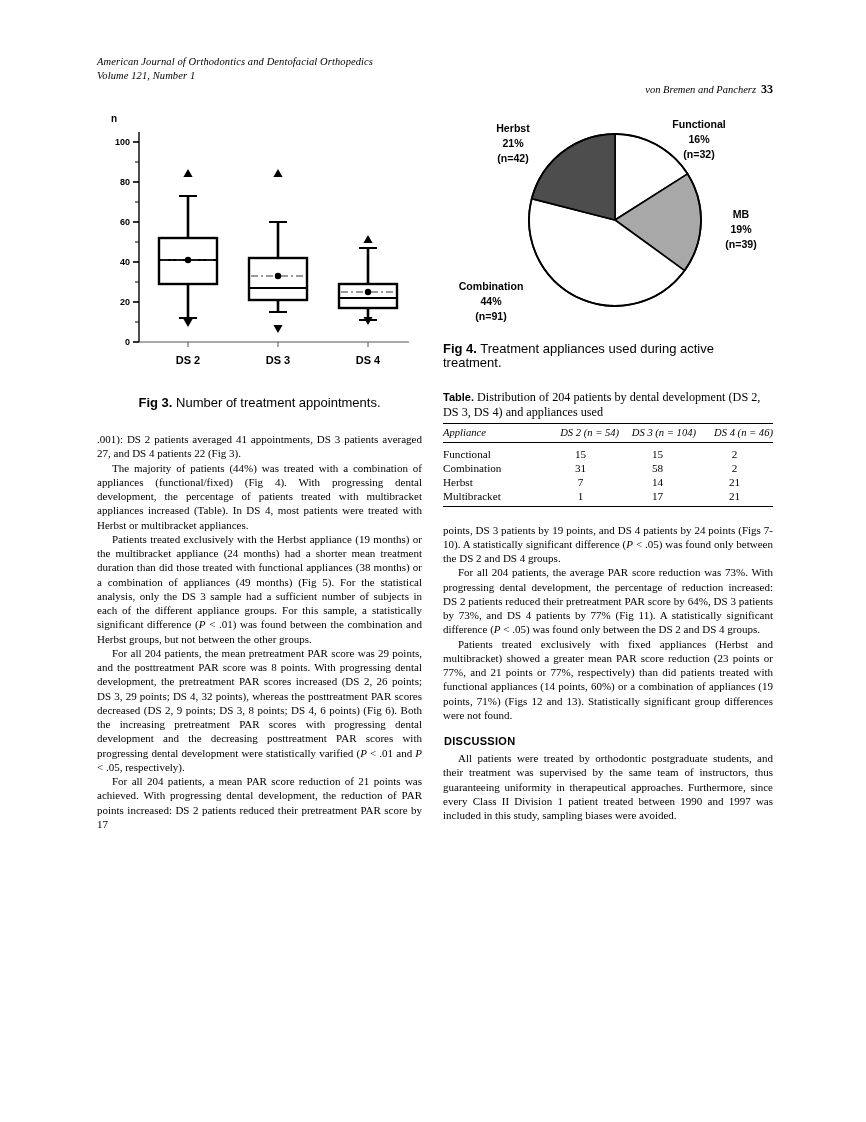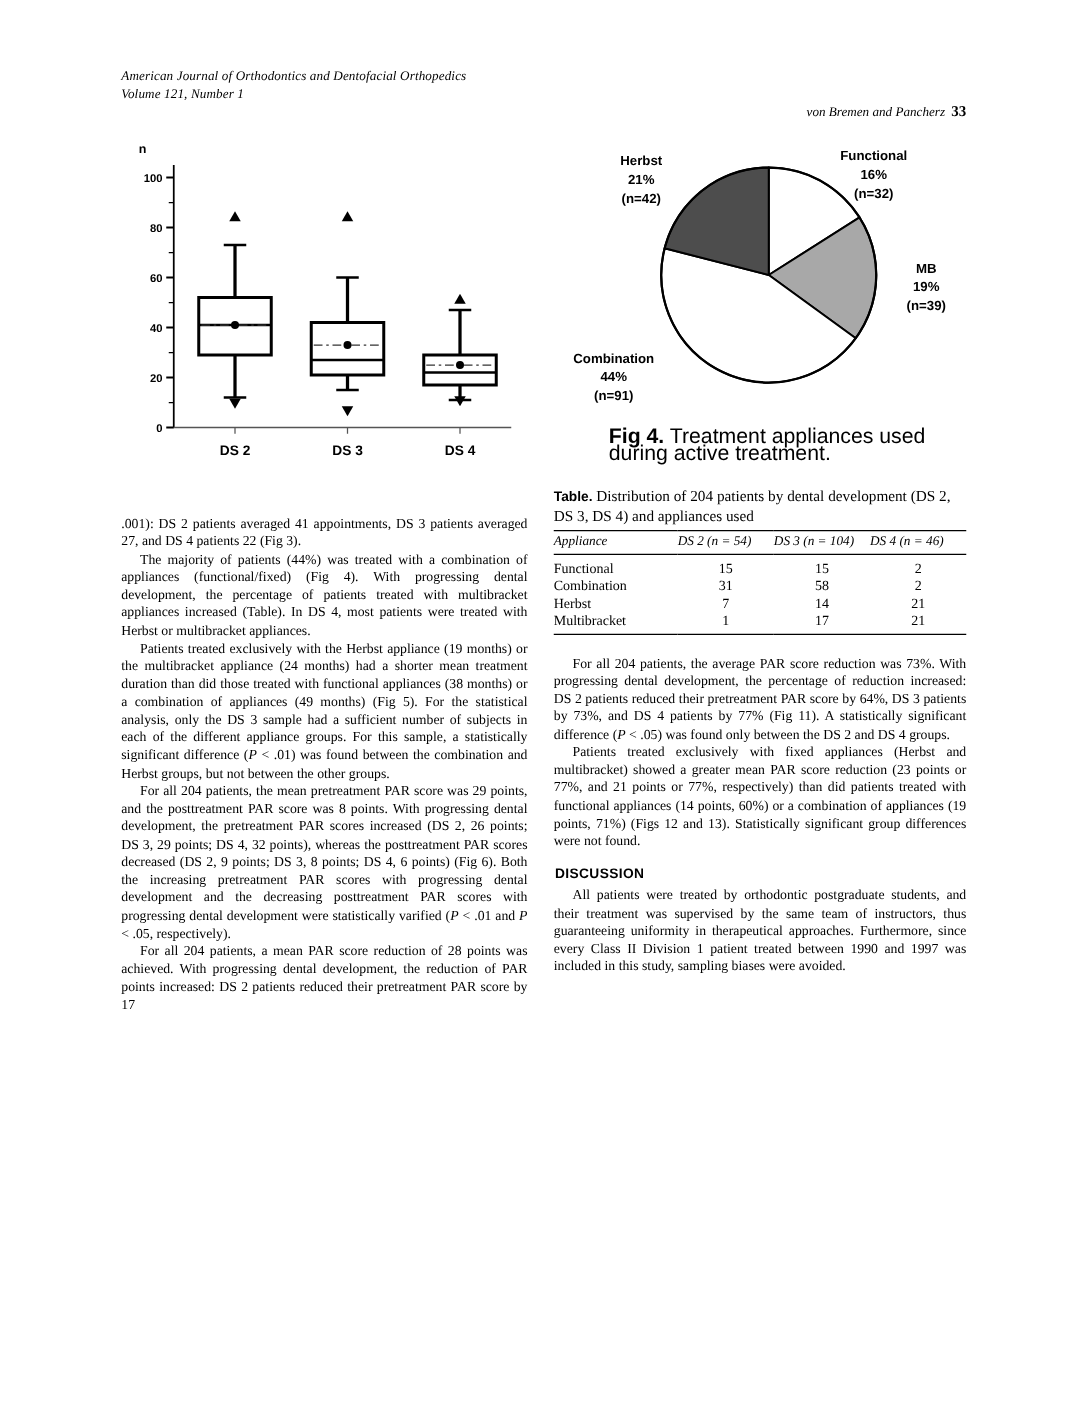--- a/index.html
+++ b/index.html
@@ -86,24 +86,23 @@
     margin: 13px 0 4px 1px;
     font-family: "Liberation Sans", sans-serif;
     font-size: 11px;
     font-weight: bold;
     letter-spacing: 0.3px;
   }
 
   
   .figcaption {
     font-family: "Liberation Sans", sans-serif;
-    font-size: 17px;
+    font-size: 13px;
     line-height: 14px;
     text-align: center;
-    margin-left: 44px;
   }
   .figcaption.left-align { text-align: left; }
   .figcaption b { font-weight: bold; }
 
   
   .boxplot-wrap {
     position: relative;
     width: 325px;
     height: 280px;
   }
@@ -136,21 +135,21 @@
     font-family: "Liberation Serif", serif;
     font-size: 11px;
   }
   table.data thead th {
     font-style: italic;
     font-weight: normal;
     font-size: 10.6px;
     padding: 3px 0 4px 0;
     border-top: 1.6px solid #000;
     border-bottom: 0.9px solid #000;
-    text-align: left;
+    text-align: right;
   }
   table.data thead th.lead {
     text-align: left;
   }
   table.data tbody td {
     padding: 0.9px 0;
     text-align: center;
     font-size: 11.2px;
   }
   table.data tbody td.lead {
@@ -247,28 +246,31 @@
             <polygon points="271,215 266.4,207 275.6,207" fill="#000"></polygon>
           </g>
         <g id="bp-xlabels">
             <text x="91" y="254" text-anchor="middle" font-family="Liberation Sans, sans-serif" font-size="11" font-weight="bold" fill="#000">DS 2</text>
             <text x="181" y="254" text-anchor="middle" font-family="Liberation Sans, sans-serif" font-size="11" font-weight="bold" fill="#000">DS 3</text>
             <text x="271" y="254" text-anchor="middle" font-family="Liberation Sans, sans-serif" font-size="11" font-weight="bold" fill="#000">DS 4</text>
           </g>
       </svg>
     </div>
 
+    <div class="figcaption" style="margin-top:6px;">
+      <b>Fig 3.</b><span> Number of treatment appointments.</span>
+    </div>
 
     <div style="height:22px"></div>
 
     <p class="body noindent">.001): DS 2 patients averaged 41 appointments, DS 3 patients averaged 27, and DS 4 patients 22 (Fig 3).</p>
     <p class="body">The majority of patients (44%) was treated with a combination of appliances (functional/fixed) (Fig 4). With progressing dental development, the percentage of patients treated with multibracket appliances increased (Table). In DS 4, most patients were treated with Herbst or multibracket appliances.</p>
     <p class="body">Patients treated exclusively with the Herbst appliance (19 months) or the multibracket appliance (24 months) had a shorter mean treatment duration than did those treated with functional appliances (38 months) or a combination of appliances (49 months) (Fig 5). For the statistical analysis, only the DS 3 sample had a sufficient number of subjects in each of the different appliance groups. For this sample, a statistically significant difference (<span class="ital">P</span> &lt; .01) was found between the combination and Herbst groups, but not between the other groups.</p>
     <p class="body">For all 204 patients, the mean pretreatment PAR score was 29 points, and the posttreatment PAR score was 8 points. With progressing dental development, the pretreatment PAR scores increased (DS 2, 26 points; DS 3, 29 points; DS 4, 32 points), whereas the posttreatment PAR scores decreased (DS 2, 9 points; DS 3, 8 points; DS 4, 6 points) (Fig 6). Both the increasing pretreatment PAR scores with progressing dental development and the decreasing posttreatment PAR scores with progressing dental development were statistically varified (<span class="ital">P</span> &lt; .01 and <span class="ital">P</span> &lt; .05, respectively).</p>
-    <p class="body">For all 204 patients, a mean PAR score reduction of 28 points was achieved. With progressing dental development, the reduction of PAR points increased: DS 2 patients reduced their pretreatment PAR score by 17</p>
+    <p class="body">For all 204 patients, a mean PAR score reduction of 21 points was achieved. With progressing dental development, the reduction of PAR points increased: DS 2 patients reduced their pretreatment PAR score by 17</p>
   </div>
 
   <div class="col-right">
 
     <div class="pie-wrap">
       <svg width="330" height="228" viewBox="0 0 330 228">
         <g id="pie-slices">
             <path d="M 172 110 L 172 24 A 86 86 0 0 1 244.61220159317332 63.91889563180629 Z" fill="#ffffff" stroke="#000" stroke-width="1.6" stroke-linejoin="round"></path>
             <path d="M 172 110 L 244.61220159317332 63.91889563180629 A 86 86 0 0 1 241.5754615162455 160.54953169715267 Z" fill="#a8a8a8" stroke="#000" stroke-width="1.6" stroke-linejoin="round"></path>
             <path d="M 172 110 L 241.5754615162455 160.54953169715267 A 86 86 0 0 1 88.70184814293773 88.61266970382243 Z" fill="#ffffff" stroke="#000" stroke-width="1.6" stroke-linejoin="round"></path>
@@ -334,20 +336,21 @@
           <td class="lead">Multibracket</td>
           <td>1</td>
           <td>17</td>
           <td>21</td>
         </tr>
       </tbody>
     </table>
 
     <div style="height:16px"></div>
 
+    <p class="body noindent">points, DS 3 patients by 19 points, and DS 4 patients by 24 points (Figs 7-10). A statistically significant difference (<span class="ital">P</span> &lt; .05) was found only between the DS 2 and DS 4 groups.</p>
     <p class="body">For all 204 patients, the average PAR score reduction was 73%. With progressing dental development, the percentage of reduction increased: DS 2 patients reduced their pretreatment PAR score by 64%, DS 3 patients by 73%, and DS 4 patients by 77% (Fig 11). A statistically significant difference (<span class="ital">P</span> &lt; .05) was found only between the DS 2 and DS 4 groups.</p>
     <p class="body">Patients treated exclusively with fixed appliances (Herbst and multibracket) showed a greater mean PAR score reduction (23 points or 77%, and 21 points or 77%, respectively) than did patients treated with functional appliances (14 points, 60%) or a combination of appliances (19 points, 71%) (Figs 12 and 13). Statistically significant group differences were not found.</p>
 
     <h2 class="section">DISCUSSION</h2>
 
     <p class="body">All patients were treated by orthodontic postgraduate students, and their treatment was supervised by the same team of instructors, thus guaranteeing uniformity in therapeutical approaches. Furthermore, since every Class II Division 1 patient treated between 1990 and 1997 was included in this study, sampling biases were avoided.</p>
   </div>
 
 </div>
 

